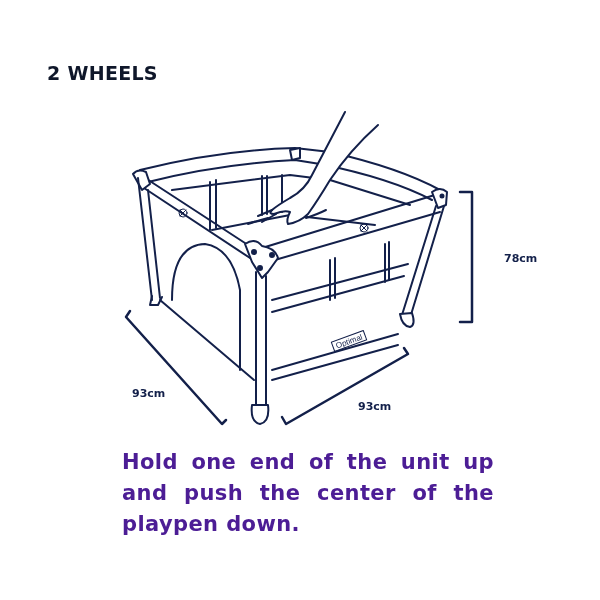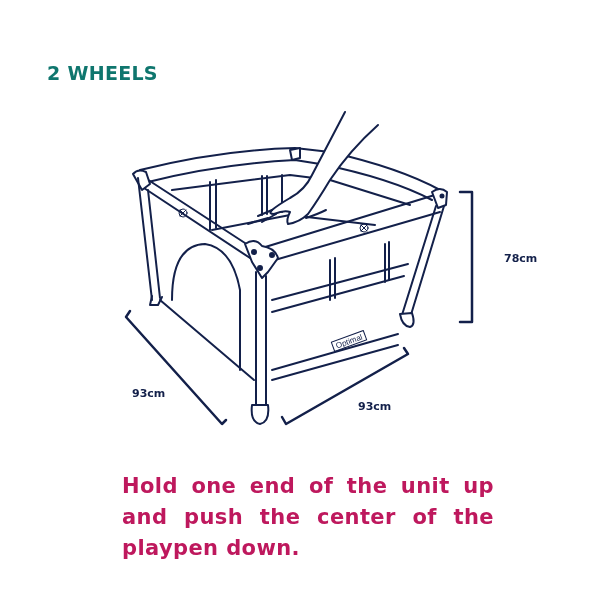--- a/index.html
+++ b/index.html
@@ -1,26 +1,26 @@
 <!DOCTYPE html>
 <html><head>
 <meta charset="utf-8">
 <style>
   html, body { margin: 0; padding: 0; background: #ffffff; }
   body { width: 600px; height: 600px; position: relative; overflow: hidden;
          font-family: "DejaVu Sans", "Liberation Sans", sans-serif; color: #13204a; }
   .title { position: absolute; left: 47px; top: 62px; font-size: 19px; font-weight: bold;
-           letter-spacing: 0.3px; color: #0f766e; }
+           letter-spacing: 0.3px; color: #0f172a; }
   .illus { position: absolute; left: 0; top: 0; width: 600px; height: 600px; }
   .dim { position: absolute; font-size: 11px; font-weight: bold; color: #13204a; }
   .dim-left { left: 132px; top: 387px; }
   .dim-bottom { left: 358px; top: 400px; }
   .dim-right { left: 504px; top: 252px; }
-  .instr { position: absolute; left: 122px; top: 471px; width: 372px; font-size: 21px;
-           font-weight: bold; line-height: 31px; color: #be185d; text-align: justify;
+  .instr { position: absolute; left: 122px; top: 447px; width: 372px; font-size: 21px;
+           font-weight: bold; line-height: 31px; color: #4c1d95; text-align: justify;
            letter-spacing: 0.4px; }
 </style>
 </head>
 <body>
 
 <div class="title">2 WHEELS</div>
 
 <svg class="illus" viewBox="0 0 600 600" fill="none" stroke="#13204a" stroke-width="2" stroke-linejoin="round" stroke-linecap="round">
 
   <path d="M140 170 Q220 150 295 148 L330 152 Q400 168 440 190"></path>

